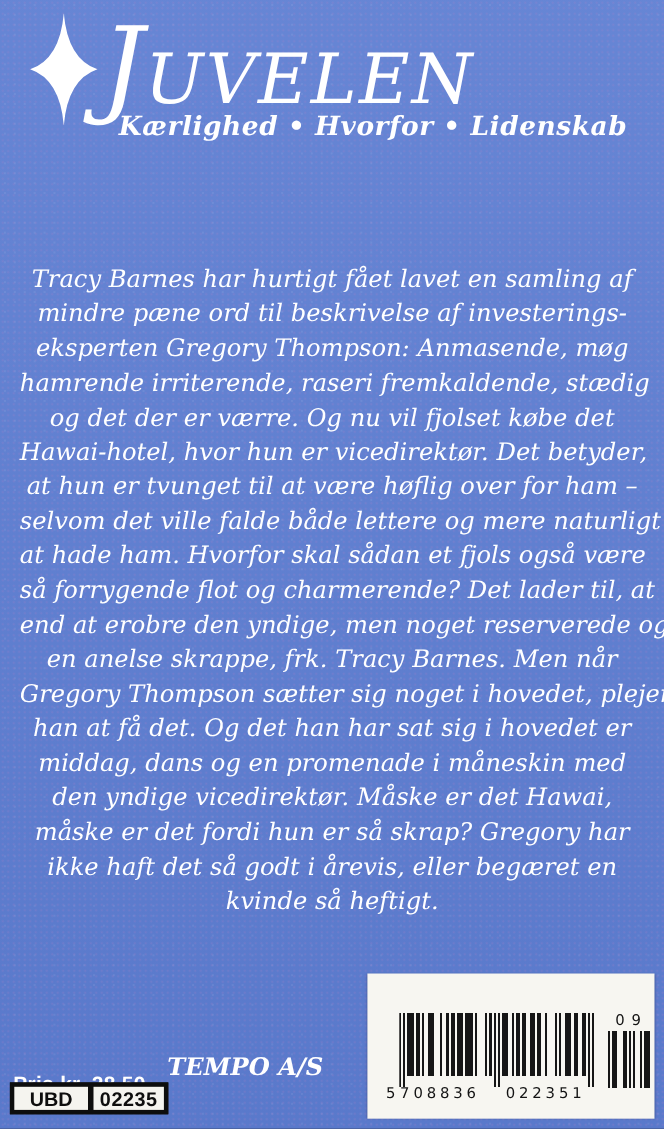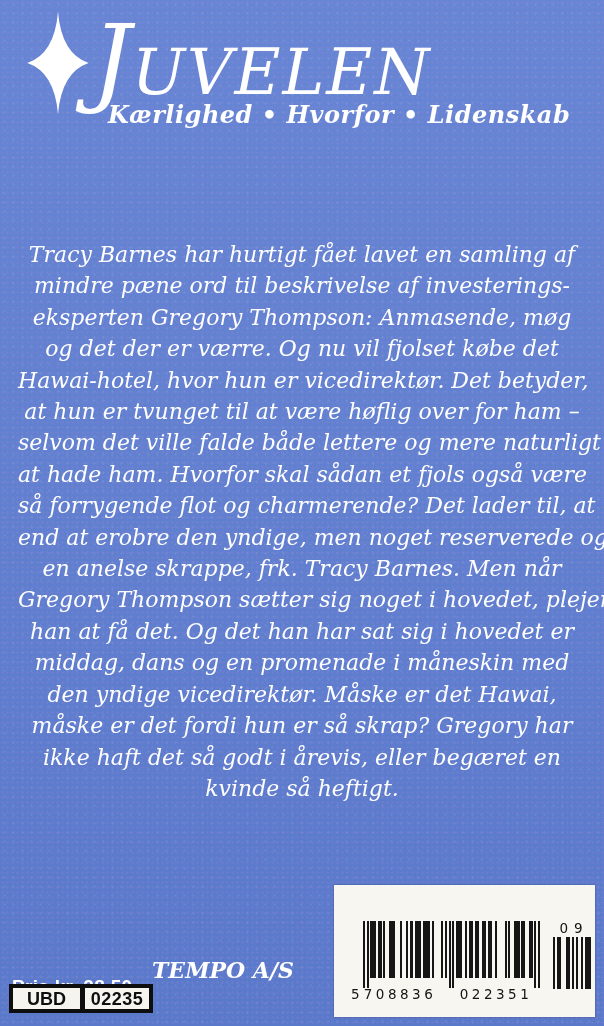--- a/index.html
+++ b/index.html
@@ -138,20 +138,21 @@
       <span class="initial">J</span>
         <span class="rest">UVELEN</span>
     </div>
     <div class="brand-subtitle">Kærlighed • Hvorfor • Lidenskab</div>
   </div>
 
   <div class="blurb">
       <div>Tracy Barnes har hurtigt fået lavet en samling af</div>
       <div>mindre pæne ord til beskrivelse af investerings-</div>
       <div>eksperten Gregory Thompson: Anmasende, møg</div>
+      <div>hamrende irriterende, raseri fremkaldende, stædig</div>
       <div>og det der er værre. Og nu vil fjolset købe det</div>
       <div>Hawai-hotel, hvor hun er vicedirektør. Det betyder,</div>
       <div>at hun er tvunget til at være høflig over for ham –</div>
       <div>selvom det ville falde både lettere og mere naturligt</div>
       <div>at hade ham. Hvorfor skal sådan et fjols også være</div>
       <div>så forrygende flot og charmerende? Det lader til, at</div>
       <div>end at erobre den yndige, men noget reserverede og</div>
       <div>en anelse skrappe, frk. Tracy Barnes. Men når</div>
       <div>Gregory Thompson sætter sig noget i hovedet, plejer</div>
       <div>han at få det. Og det han har sat sig i hovedet er</div>

